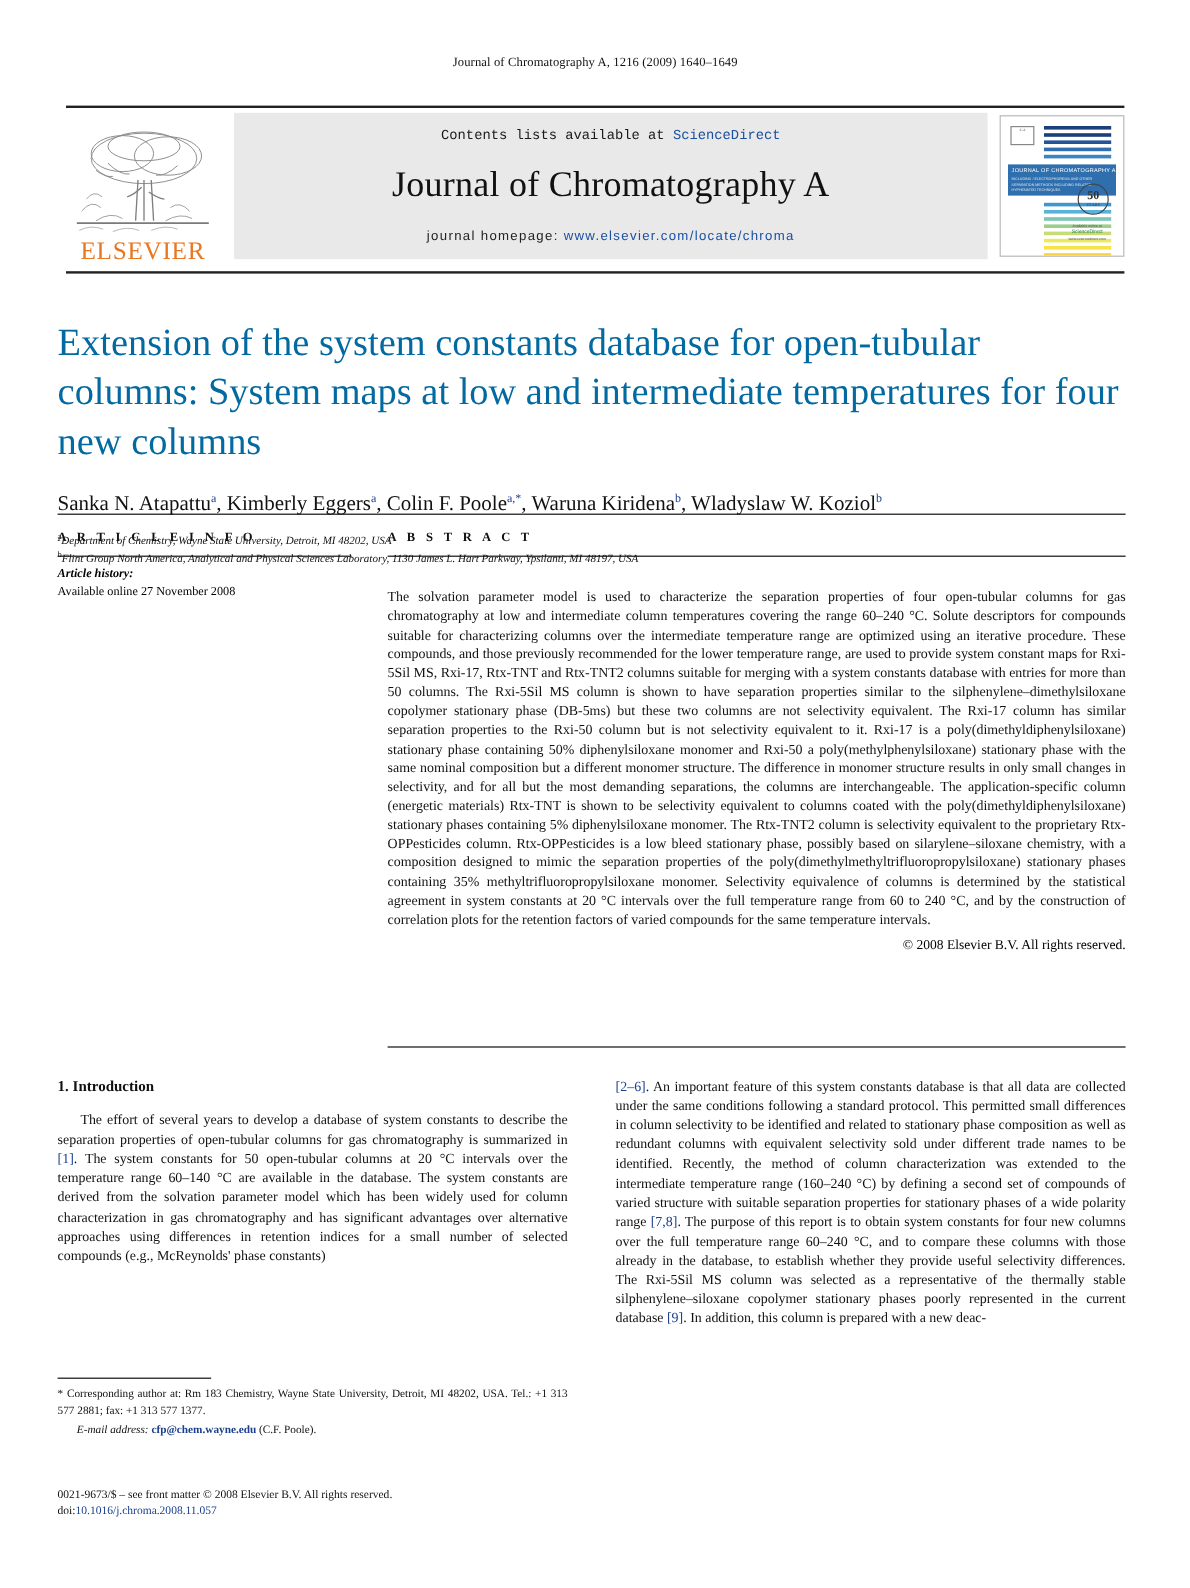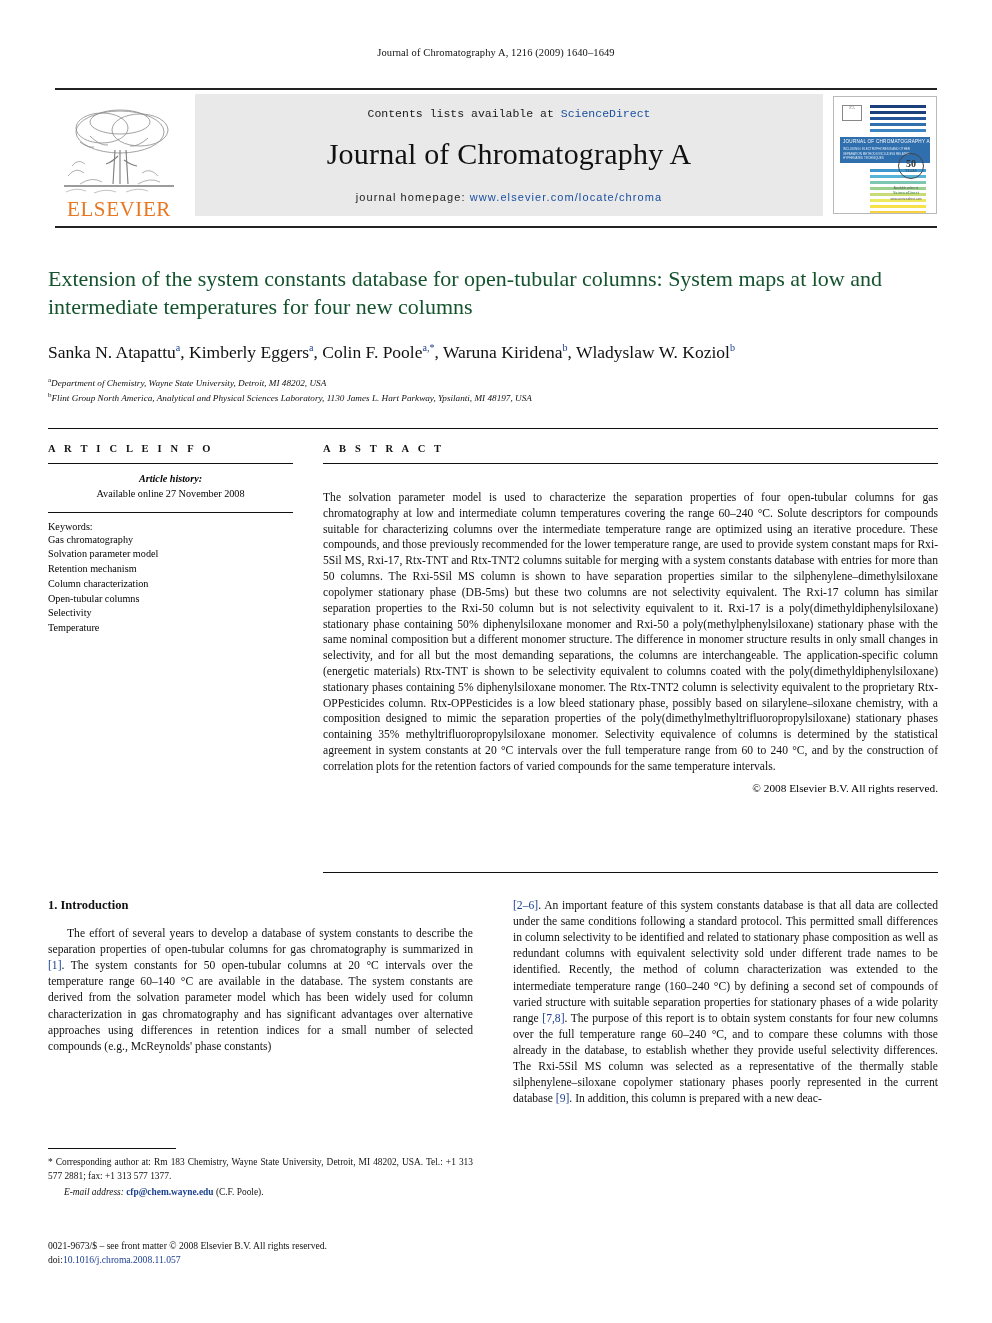--- a/index.html
+++ b/index.html
@@ -136,23 +136,23 @@
   .cv-foot .grn { color: #2f7a3e; font-size: 4.2px; }
 
   .masthead-bottom-rule {
     position: absolute; top: 226px; left: 55px;
     width: 882px; border-top: 2px solid #222;
   }
 
   
   .title-block { position: absolute; top: 265px; left: 48px; width: 890px; }
   .art-title {
-    font-size: 22px;
+    font-size: 32px;
     line-height: 1.28;
-    color: #14532d;
+    color: #0369a1;
     font-weight: 400;
     margin: 0;
   }
   .authors {
     margin-top: 20px;
     font-size: 17.5px;
     color: #111;
     line-height: 1.3;
   }
   .authors sup { font-size: 10px; color: #1a3f8f; vertical-align: super; }
@@ -167,21 +167,21 @@
   }
   .artinfo { position: absolute; top: 443px; left: 48px; width: 245px; }
   .abstract-col { position: absolute; top: 443px; left: 323px; width: 615px; }
   .sec-label {
     font-family: "Liberation Serif", serif;
     font-size: 10.5px; font-weight: bold;
     letter-spacing: 3.2px;
     color: #111;
   }
   .hairline { border-top: 1px solid #111; margin-top: 9px; }
-  .artinfo-body { margin-top: 8px; font-size: 10.2px; line-height: 1.45; text-align: center; }
+  .artinfo-body { margin-top: 8px; font-size: 10.2px; line-height: 1.45; }
   .artinfo-body .ital { font-style: italic; font-weight: bold; }
   .kw-block { margin-top: 10px; padding-top: 8px; border-top: 1px solid #111; }
   .kw-list { margin-top: 1px; font-size: 10.2px; line-height: 1.45; }
   .abs-text {
     margin-top: 26px;
     font-size: 11.6px;
     line-height: 1.365;
     text-align: justify;
     color: #111;
   }
@@ -347,32 +347,20 @@
 
   <div class="info-rule-top"></div>
 
   <div class="artinfo">
     <div class="sec-label">A R T I C L E   I N F O</div>
     <div class="hairline"></div>
     <div class="artinfo-body">
       <div class="ital">Article history:</div>
       <div>Available online 27 November 2008</div>
     </div>
-    <div class="kw-block">
-      <div class="ital" style="font-size:10.2px">Keywords:</div>
-      <div class="kw-list">
-        <div>Gas chromatography</div>
-        <div>Solvation parameter model</div>
-        <div>Retention mechanism</div>
-        <div>Column characterization</div>
-        <div>Open-tubular columns</div>
-        <div>Selectivity</div>
-        <div>Temperature</div>
-      </div>
-    </div>
   </div>
 
   <div class="abstract-col">
     <div class="sec-label">A B S T R A C T</div>
     <div class="hairline"></div>
     <div class="abs-text">The solvation parameter model is used to characterize the separation properties of four open-tubular columns for gas chromatography at low and intermediate column temperatures covering the range 60–240 °C. Solute descriptors for compounds suitable for characterizing columns over the intermediate temperature range are optimized using an iterative procedure. These compounds, and those previously recommended for the lower temperature range, are used to provide system constant maps for Rxi-5Sil MS, Rxi-17, Rtx-TNT and Rtx-TNT2 columns suitable for merging with a system constants database with entries for more than 50 columns. The Rxi-5Sil MS column is shown to have separation properties similar to the silphenylene–dimethylsiloxane copolymer stationary phase (DB-5ms) but these two columns are not selectivity equivalent. The Rxi-17 column has similar separation properties to the Rxi-50 column but is not selectivity equivalent to it. Rxi-17 is a poly(dimethyldiphenylsiloxane) stationary phase containing 50% diphenylsiloxane monomer and Rxi-50 a poly(methylphenylsiloxane) stationary phase with the same nominal composition but a different monomer structure. The difference in monomer structure results in only small changes in selectivity, and for all but the most demanding separations, the columns are interchangeable. The application-specific column (energetic materials) Rtx-TNT is shown to be selectivity equivalent to columns coated with the poly(dimethyldiphenylsiloxane) stationary phases containing 5% diphenylsiloxane monomer. The Rtx-TNT2 column is selectivity equivalent to the proprietary Rtx-OPPesticides column. Rtx-OPPesticides is a low bleed stationary phase, possibly based on silarylene–siloxane chemistry, with a composition designed to mimic the separation properties of the poly(dimethylmethyltrifluoropropylsiloxane) stationary phases containing 35% methyltrifluoropropylsiloxane monomer. Selectivity equivalence of columns is determined by the statistical agreement in system constants at 20 °C intervals over the full temperature range from 60 to 240 °C, and by the construction of correlation plots for the retention factors of varied compounds for the same temperature intervals.</div>
     <div class="copyright">© 2008 Elsevier B.V. All rights reserved.</div>
   </div>
   <div class="abs-rule-bottom"></div>
 

